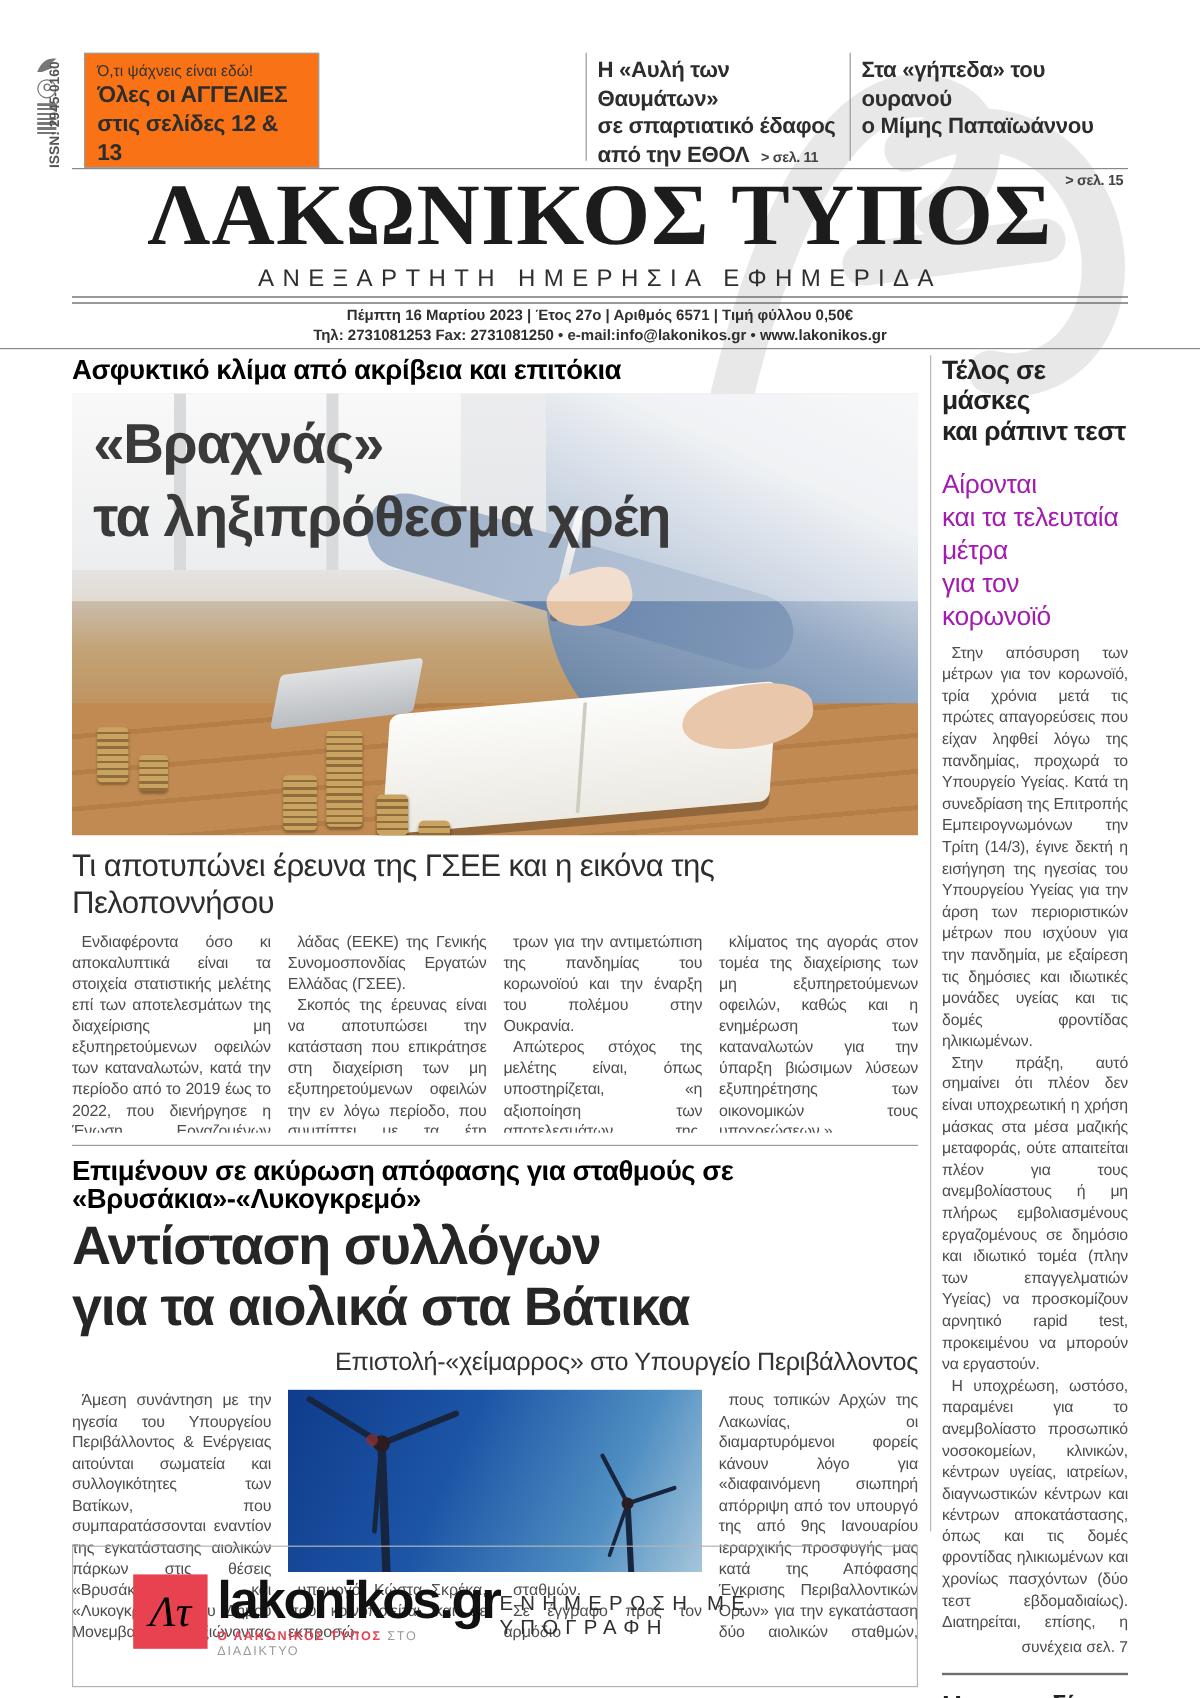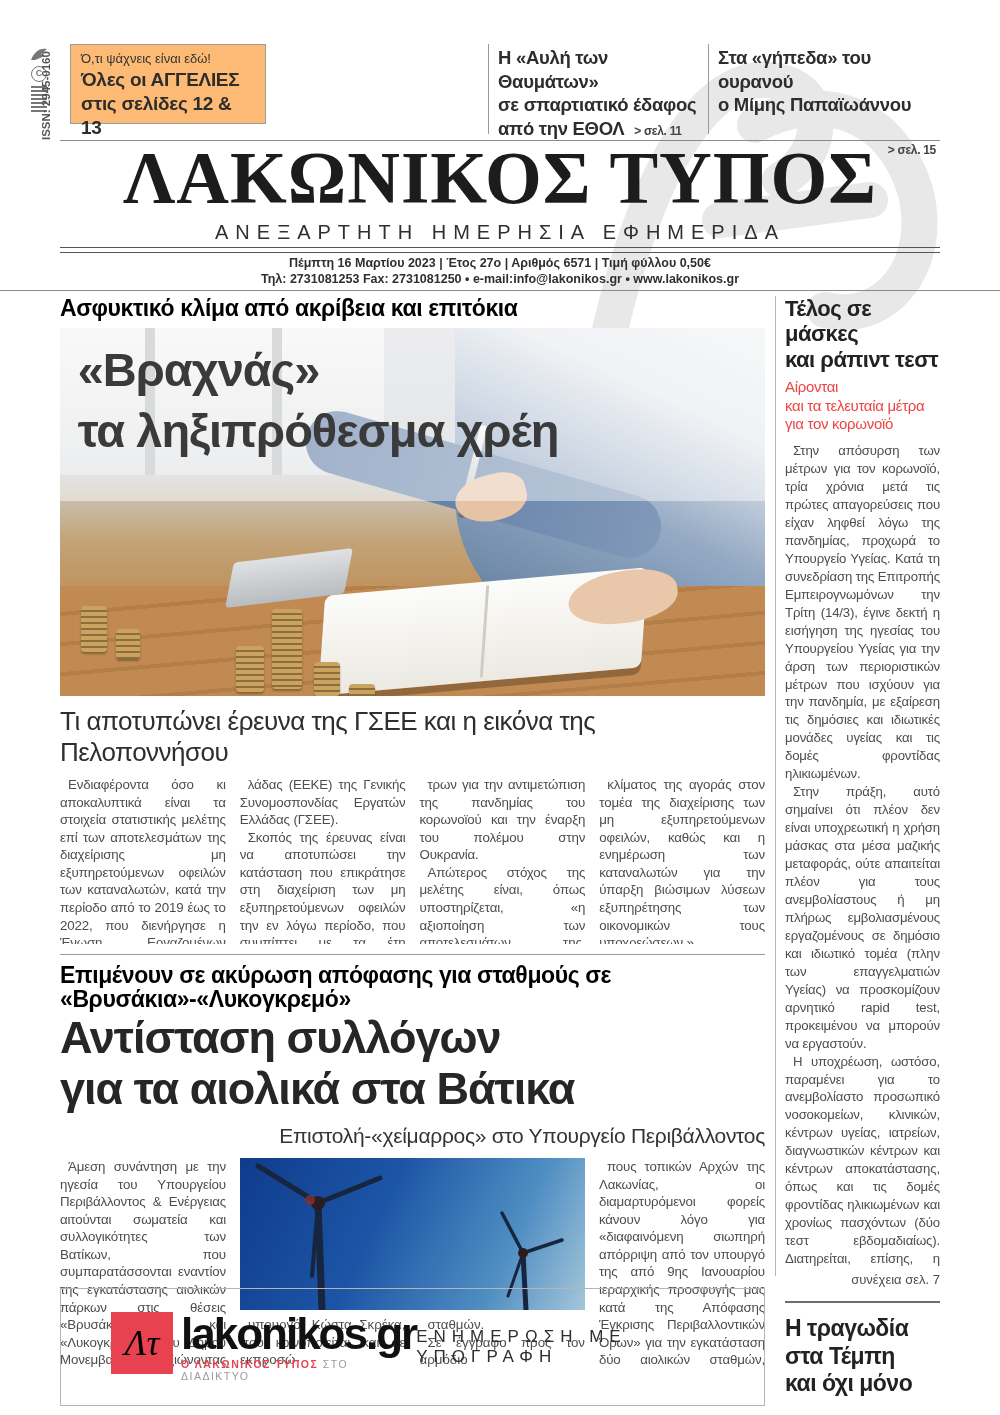--- a/index.html
+++ b/index.html
@@ -9,21 +9,21 @@
   }
   
   .watermark{position:absolute;top:30px;right:30px;z-index:0;opacity:.55;}
   
   .topbar{position:absolute;left:0;top:44px;width:1000px;height:96px;z-index:2;}
   .elta-col{position:absolute;left:26px;top:2px;width:26px;height:90px;display:flex;flex-direction:column;align-items:center;gap:4px;color:#666;}
   .elta-bird{width:20px;height:16px;}
   .elta-c{width:14px;height:14px;border:1.5px solid #777;border-radius:50%;font-size:9px;line-height:13px;text-align:center;color:#777;font-weight:bold;}
   .barcode{width:16px;height:26px;background:repeating-linear-gradient(180deg,#777 0 2px,#fff 2px 4px);}
   .issn{position:absolute;left:40px;top:96px;transform:rotate(-90deg);transform-origin:left top;font-size:11.5px;font-weight:bold;color:#555;white-space:nowrap;}
-  .classified-box{position:absolute;left:70px;top:0px;width:196px;height:80px;border:1px solid #9c9c9c;padding:6px 10px;box-sizing:border-box;background:#fdba74;}
+  .classified-box{position:absolute;left:70px;top:0px;width:196px;height:96px;border:1px solid #9c9c9c;padding:6px 10px;box-sizing:border-box;background:#f97316;}
   .classified-box .small{font-size:13px;color:#333;margin-bottom:2px;}
   .classified-box .big{font-size:19px;font-weight:bold;color:#2d2d2d;line-height:1.25;letter-spacing:-0.3px;}
   .teaser{position:absolute;top:2px;font-size:18.5px;font-weight:bold;color:#2d2d2d;line-height:1.28;letter-spacing:-0.3px;}
   .teaser .pg{font-size:12px;font-weight:bold;color:#444;margin-left:5px;}
   .t2{left:278px;width:205px;}
   .t3{left:498px;width:200px;}
   .t4{left:718px;width:218px;}
   .t4 .pgline{display:block;text-align:right;margin-top:26px;}
   .vdiv{position:absolute;top:0;width:1px;height:90px;background:#9a9a9a;}
   
@@ -78,21 +78,21 @@
   .logo-square{width:62px;height:62px;background:#e84250;color:#000000;display:flex;align-items:center;justify-content:center;font-family:"Liberation Serif","DejaVu Serif",serif;font-style:italic;font-size:36px;flex:none;margin-left:32px;}
   .logo-text{margin-left:8px;}
   .logo-site{font-size:44px;font-weight:bold;color:#111;letter-spacing:-2px;line-height:1.0;}
   .logo-tag{font-size:10.5px;letter-spacing:1.5px;margin-top:2px;}
   .logo-tag .red{color:#e84250;font-weight:bold;}
   .logo-tag .gray{color:#9a9a9a;}
   .banner-slogan{margin-left:auto;margin-right:40px;font-size:17px;letter-spacing:6px;color:#2f2f2f;}
   
   .sidebar{position:absolute;left:785px;top:296px;width:155px;z-index:2;}
   .sb-title{font-size:22px;font-weight:bold;color:#222;line-height:1.15;letter-spacing:-0.5px;}
-  .sb-sub{font-size:15px;color:#ef4444;line-height:1.25;margin-top:6px;letter-spacing:-0.3px;}
+  .sb-sub{font-size:22px;color:#a21caf;line-height:1.25;margin-top:18px;letter-spacing:-0.3px;}
   .sb-body{margin-top:8px;font-size:13.2px;line-height:1.36;text-align:justify;color:#4d4d4d;letter-spacing:-0.15px;height:826px;overflow:hidden;}
   .sb-body p{margin:0;text-indent:8px;}
   .sb-cont{text-align:right;font-size:13px;color:#4d4d4d;margin-top:4px;}
   .sb-divider{height:2px;background:#6e6e6e;margin:14px 0 12px 0;}
   .op-title{font-size:23px;font-weight:bold;color:#222;line-height:1.2;letter-spacing:-0.5px;}
 </style>
 </head>
 <body>
 
 <div class="page">

